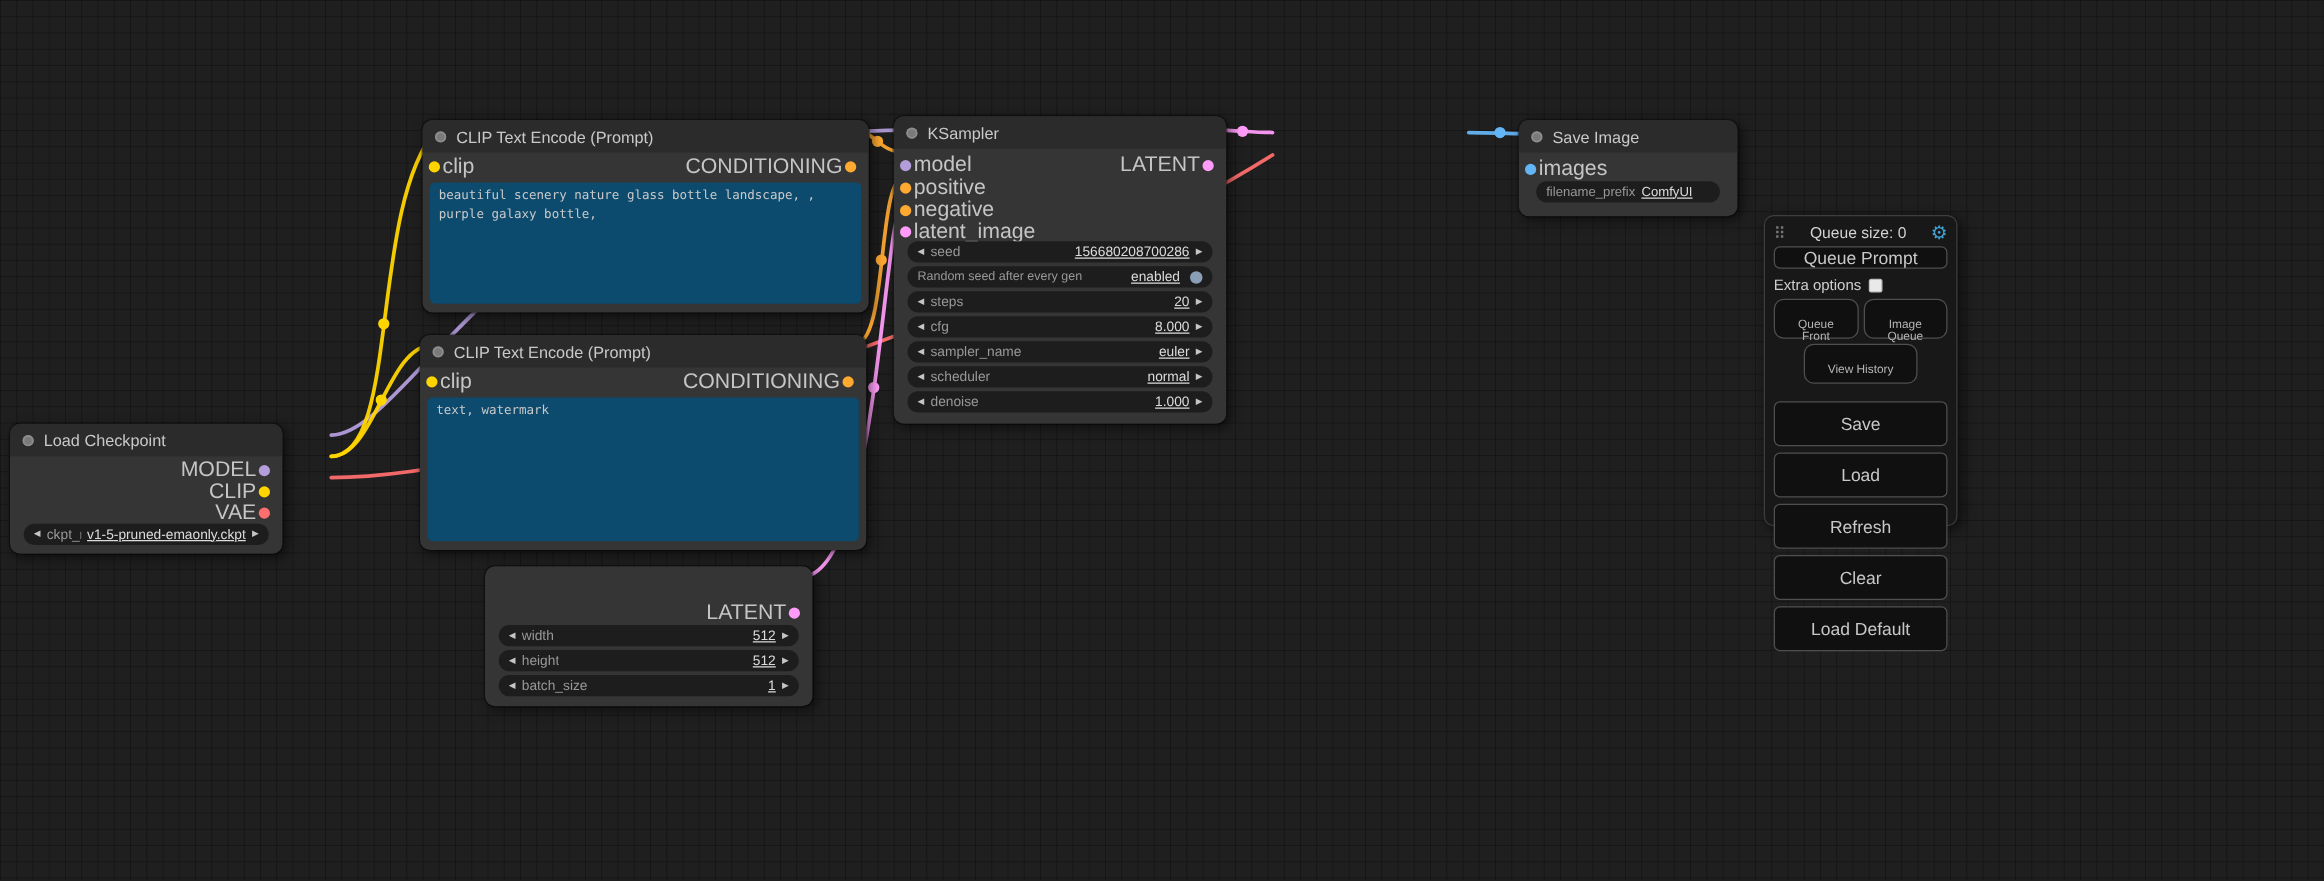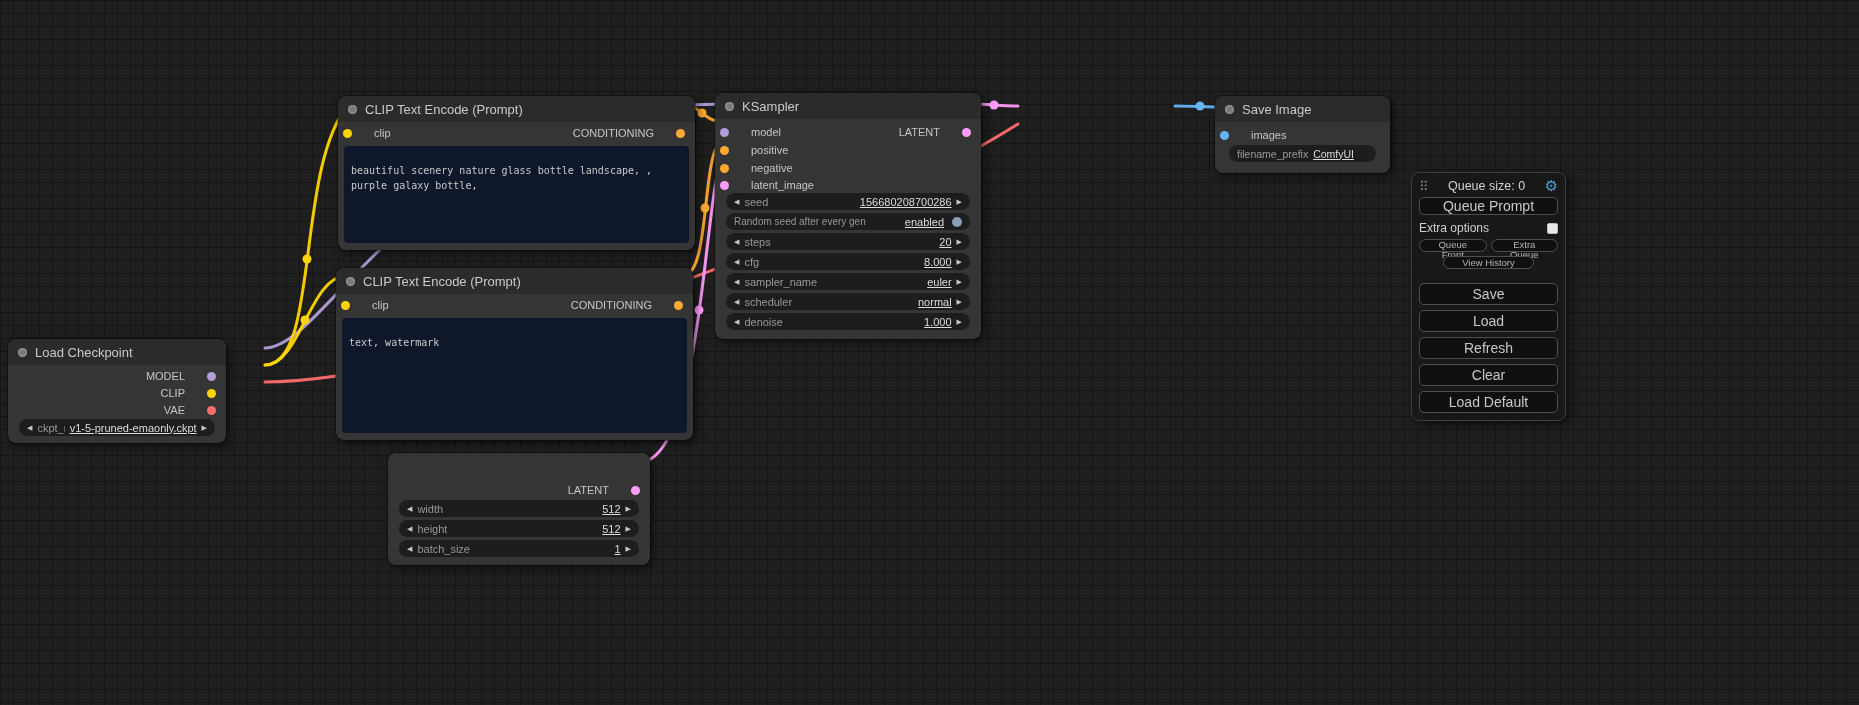--- a/index.html
+++ b/index.html
@@ -15,63 +15,63 @@
   .wires path { fill:none; stroke-width:3; stroke-linecap:round; opacity:.95; }
 
   .node { position:absolute; z-index:2; background:#353535; border-radius:8px;
     box-shadow:3px 3px 9px rgba(0,0,0,.55); outline:1px solid rgba(0,0,0,.35);margin-top:28px; }
   .node-title { height:26px; background:#2b2b2b; border-radius:8px 8px 0 0;
     display:flex; align-items:center; gap:8px; padding:0 10px; }
   .collapse-dot { width:9px; height:9px; border-radius:50%; background:#7a7a7a;
     box-shadow:inset 0 0 0 1.5px #8d8d8d; flex:none; }
   .title-text { font-size:13px; color:#c9c9c9; white-space:nowrap; }
 
-  .slot { position:absolute; display:flex; align-items:center; gap:22px; height:16px;
-    font-size:11px; color:#c5c5c5; white-space:nowrap; }
+  .slot { position:absolute; display:flex; align-items:center; gap:2px; height:16px;
+    font-size:17px; color:#c5c5c5; white-space:nowrap; }
   .slot.in { left:5px; }
   .slot.out { right:10px; flex-direction:row-reverse; }
   .sdot { width:9px; height:9px; border-radius:50%; background:#888; flex:none; }
 
   .widgets { position:absolute; left:11px; right:11px; display:flex;
     flex-direction:column; gap:3px; }
   .widget { height:17px; background:#1d1d1d; border-radius:9px; display:flex;
     align-items:center; padding:0 8px; gap:5px; font-size:11px; white-space:nowrap; }
   .warrow { font-size:7px; color:#c5c5c5; line-height:1; flex:none; }
   .wlabel { color:#989898; overflow:hidden; }
   .wvalue { margin-left:auto; color:#dcdcdc;text-decoration:underline; }
   .widget.toggle .wlabel { font-size:10px; }
   .toggle-dot { width:10px; height:10px; border-radius:50%; background:#8a9eb6;
     margin-left:3px; flex:none; }
 
-  .textarea { position:absolute; left:6px; right:6px; background:#0f172a;
+  .textarea { position:absolute; left:6px; right:6px; background:#0c4a6e;
     border-radius:4px; color:#c9c9c9; font-family:"DejaVu Sans Mono", monospace;
-    font-size:10px; line-height:1.5; padding:17px 7px; white-space:pre-wrap;
+    font-size:10px; line-height:1.5; padding:3px 7px; white-space:pre-wrap;
     overflow:hidden; }
 
   
   .menu { position:absolute; z-index:3; background:#181818; border:1px solid #3e3e3e;
     border-radius:8px; box-shadow:3px 3px 10px rgba(0,0,0,.6);
     padding:4px 7px 8px 7px; display:flex; flex-direction:column; }
   .menu-header { height:24px; display:flex; align-items:center; }
   .drag-handle { color:#787878; font-size:13px; flex:none; }
   .queue-size { flex:1; text-align:center; color:#d2d2d2; font-size:12.5px; }
   .gear { font-size:15px; flex:none; cursor:pointer; }
   button { appearance:none; -webkit-appearance:none; background:#101010;
     border:1px solid #4f4f4f; border-radius:5px; color:#c8c8c8;
     font-family:"Liberation Sans", sans-serif; cursor:pointer; }
-  .btn { height:22px; font-size:14px; width:100%; }
+  .btn { height:36px; font-size:14px; width:100%; }
   .btn.queue { margin:2px 0 4px 0; }
-  .extra-row { display:flex; align-items:center; justify-content:space-between; gap:6px;
+  .extra-row { display:flex; align-items:center; justify-content:flex-start; gap:6px;
     height:18px; margin:2px 0; }
   .extra-label { color:#cfcfcf; font-size:12px; }
   .checkbox { width:11px; height:11px; background:#e9e9e9; border-radius:2px;
     border:1px solid #bdbdbd; cursor:pointer; }
   .pill-row { display:flex; gap:4px; margin:2px 0; justify-content:space-between; }
   .pill-row.center { justify-content:center; }
-  .pill { height:13px; font-size:9.5px; border-radius:8px; padding:0 8px;
+  .pill { height:13px; font-size:9.5px; border-radius:8px; padding:15px 8px;
     color:#b5b5b5; line-height:1; flex:1; }
   .pill-row.center .pill { flex:0 0 auto; width:66%; }
   .btn-stack { margin-top:12px; display:flex; flex-direction:column; gap:5px; }
 </style>
 </head>
 <body>
 
 <div class="canvas">
 
   <svg class="wires" viewBox="0 0 1859 705" width="1859" height="705" xmlns="http://www.w3.org/2000/svg">
@@ -274,21 +274,21 @@
       <span class="queue-size">Queue size: 0</span>
       <span class="gear" style="color: rgb(65, 162, 214);">⚙</span>
     </div>
     <button class="btn queue">Queue Prompt</button>
     <div class="extra-row">
       <span class="extra-label">Extra options</span>
       <span class="checkbox"></span>
     </div>
     <div class="pill-row">
       <button class="pill">Queue Front</button>
-      <button class="pill">Extra Queue</button>
+      <button class="pill">Image Queue</button>
     </div>
     <div class="pill-row center">
       <button class="pill">View History</button>
     </div>
     <div class="btn-stack">
       <button class="btn">Save</button>
       <button class="btn">Load</button>
       <button class="btn">Refresh</button>
       <button class="btn">Clear</button>
       <button class="btn">Load Default</button>

